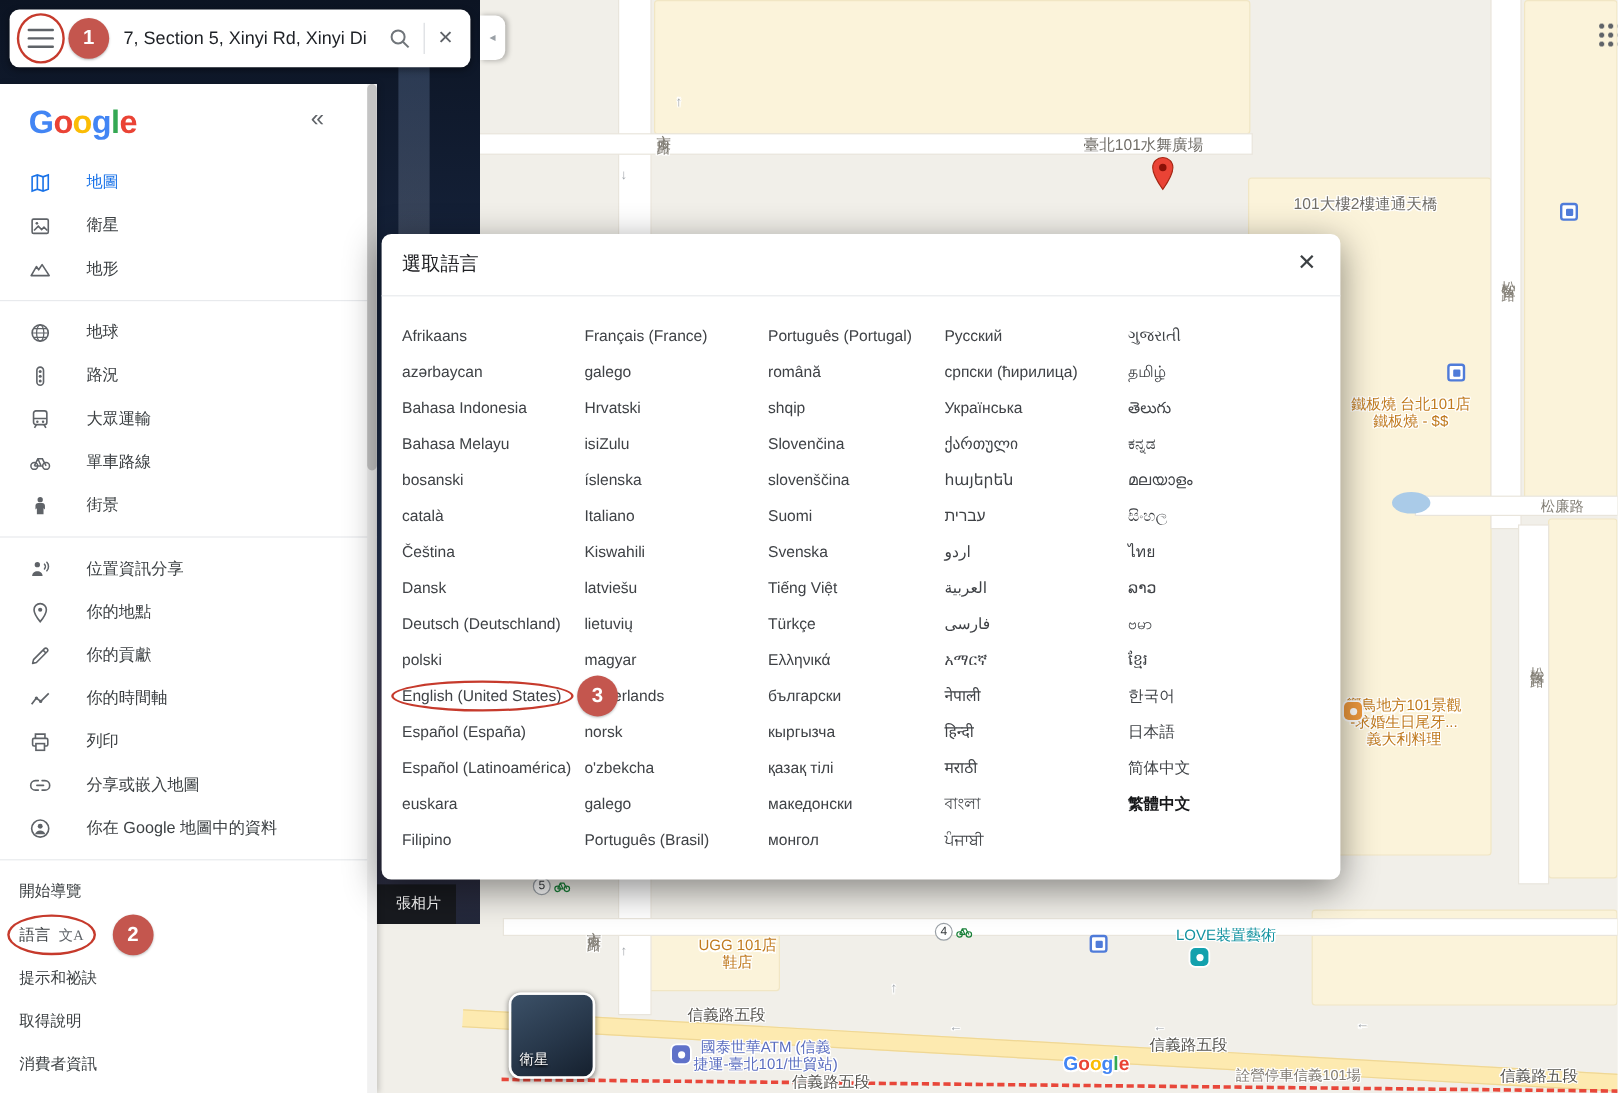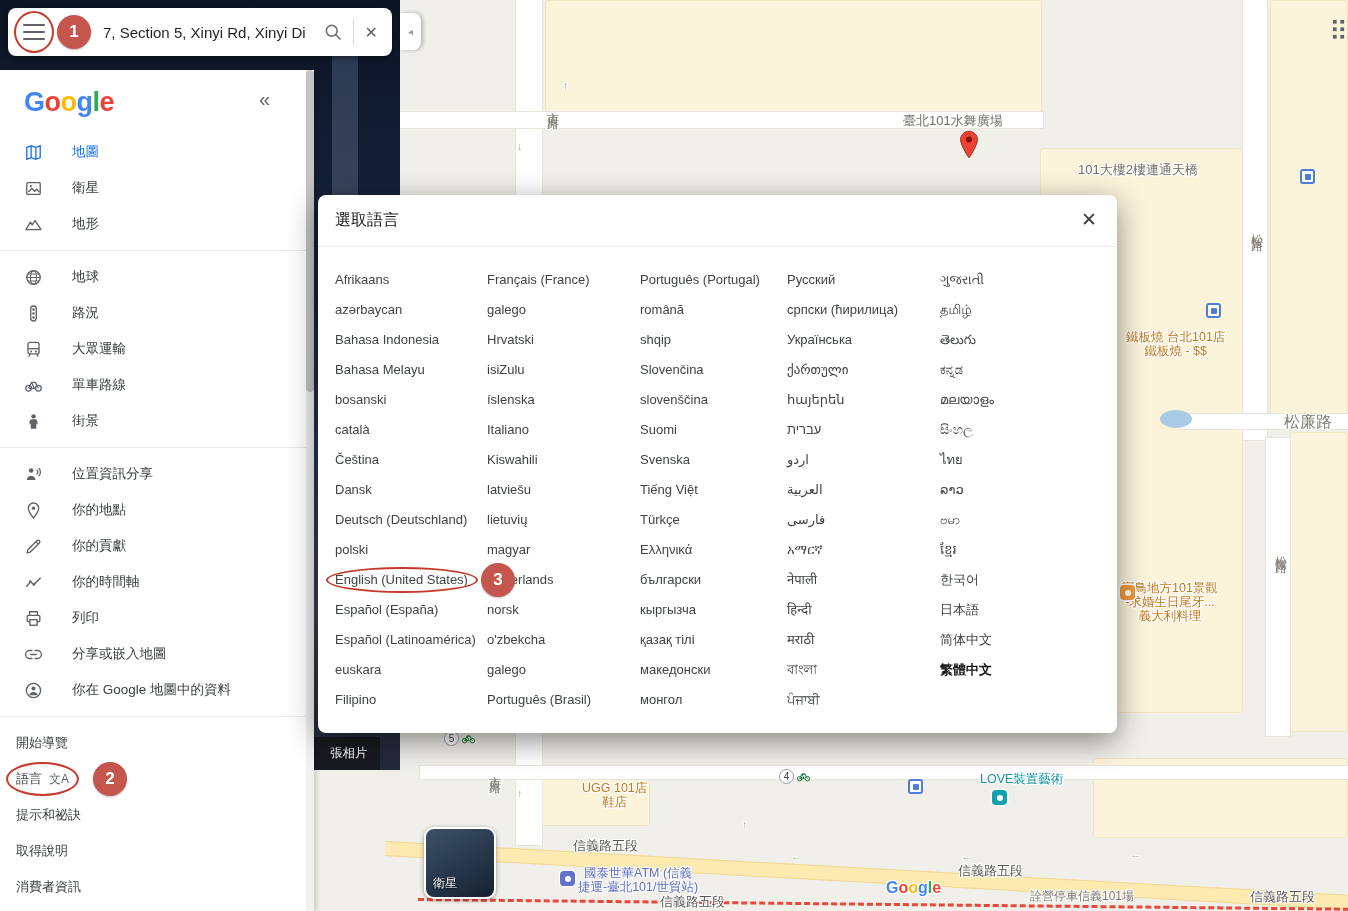--- a/index.html
+++ b/index.html
@@ -16,21 +16,21 @@
   #pond{position:absolute;left:1160px;top:410px;width:32px;height:18px;background:#aacbe8;border-radius:50%;}
   #map-overlays{position:absolute;inset:0;}
   .map-label{position:absolute;line-height:14px;font-size:12.5px;white-space:nowrap;
     text-shadow:-1px -1px 0 #fff,1px -1px 0 #fff,-1px 1px 0 #fff,1px 1px 0 #fff,0 1px 0 #fff,0 -1px 0 #fff,1px 0 0 #fff,-1px 0 0 #fff;}
   .lbl-gray{color:#716e68;font-size:13px;}
   .lbl-gray-sm{color:#7d7870;font-size:12px;}
   .lbl-poi{color:#c07a1e;text-align:center;}
   .lbl-teal{color:#1292a0;}
   .lbl-blue{color:#5b6ec0;text-align:center;}
   .road-v{writing-mode:vertical-rl;color:#827e75;font-size:12px;letter-spacing:3px;}
-  .lbl-road{color:#827e75;font-size:16px;}
+  .lbl-road{color:#827e75;font-size:12px;}
   .lbl-road-main{color:#55534e;font-size:13px;}
   .arrow{color:#a0a5ab;font-size:11px;}
   .transit-stop{position:absolute;width:15px;height:15px;background:#fff;border:2px solid #4f7bd9;border-radius:3px;display:flex;align-items:center;justify-content:center;}
   .transit-stop span{width:6px;height:6px;background:#4f7bd9;border-radius:1px;}
   .bike-badge{position:absolute;display:flex;align-items:center;gap:2px;}
   .bk-num{width:15px;height:15px;border-radius:50%;background:#fff;border:1px solid #9aa0a6;color:#3c4043;font-size:10px;display:flex;align-items:center;justify-content:center;}
   .bk-ic{width:15px;height:15px;color:#188038;}
   .poi-ic{position:absolute;width:15px;height:15px;border-radius:4px;display:flex;align-items:center;justify-content:center;box-shadow:0 0 0 1.5px #fff;}
   .poi-ic span{width:6px;height:6px;background:#fff;border-radius:50%;}
   #place-pin{position:absolute;left:958px;top:130px;width:22px;height:30px;}
@@ -73,21 +73,21 @@
   #sidebar{position:absolute;left:0;top:70px;width:314px;height:841px;background:#fff;box-shadow:2px 0 5px rgba(0,0,0,.18);z-index:6;}
   #sb-head{height:64px;display:flex;align-items:center;padding-left:24px;position:relative;}
   #sb-logo{font-size:27px;font-weight:bold;letter-spacing:-0.5px;}
   #sb-collapse{position:absolute;right:44px;top:18px;font-size:20px;color:#5f6368;cursor:pointer;}
   .sb-item{height:36px;display:flex;align-items:center;padding-left:24px;font-size:13.5px;color:#3c4043;cursor:pointer;position:relative;}
   .sb-icon{width:19px;height:19px;color:#5f6368;flex:none;margin-right:29px;}
   .sb-item.active{color:#1a73e8;}
   .sb-item.active .sb-icon{color:#1a73e8;}
   .sb-item.no-icon{padding-left:16px;font-size:13px;}
   .sb-divider{height:1px;background:#e8eaed;margin:8px 0;}
-  .translate-glyph{margin-left:7px;font-size:12px;color:#5f6368;}
+  .translate-glyph{margin-left:7px;font-size:12px;color:#5f6368;font-family:Liberation Serif, serif;}
   .sb-badge{margin-left:24px;}
   #sb-scrollbar{position:absolute;right:0;top:0;width:8px;height:100%;background:#f1f1f1;}
   #sb-thumb{position:absolute;top:0;width:100%;height:322px;background:#c4c4c4;border-radius:4px;}
 
   
   #dialog{position:absolute;left:318px;top:195px;width:799px;height:538px;background:#fff;border-radius:8px;box-shadow:0 8px 30px rgba(0,0,0,.45);z-index:7;}
   #dlg-head{height:52px;border-bottom:1px solid #e8eaed;position:relative;display:flex;align-items:center;padding-left:17px;}
   #dlg-title{font-size:16px;color:#202124;}
   #dlg-close{position:absolute;right:20px;top:13px;font-size:19px;color:#3c4043;cursor:pointer;}
   #dlg-body{display:flex;padding:18px 0 0 17px;}

